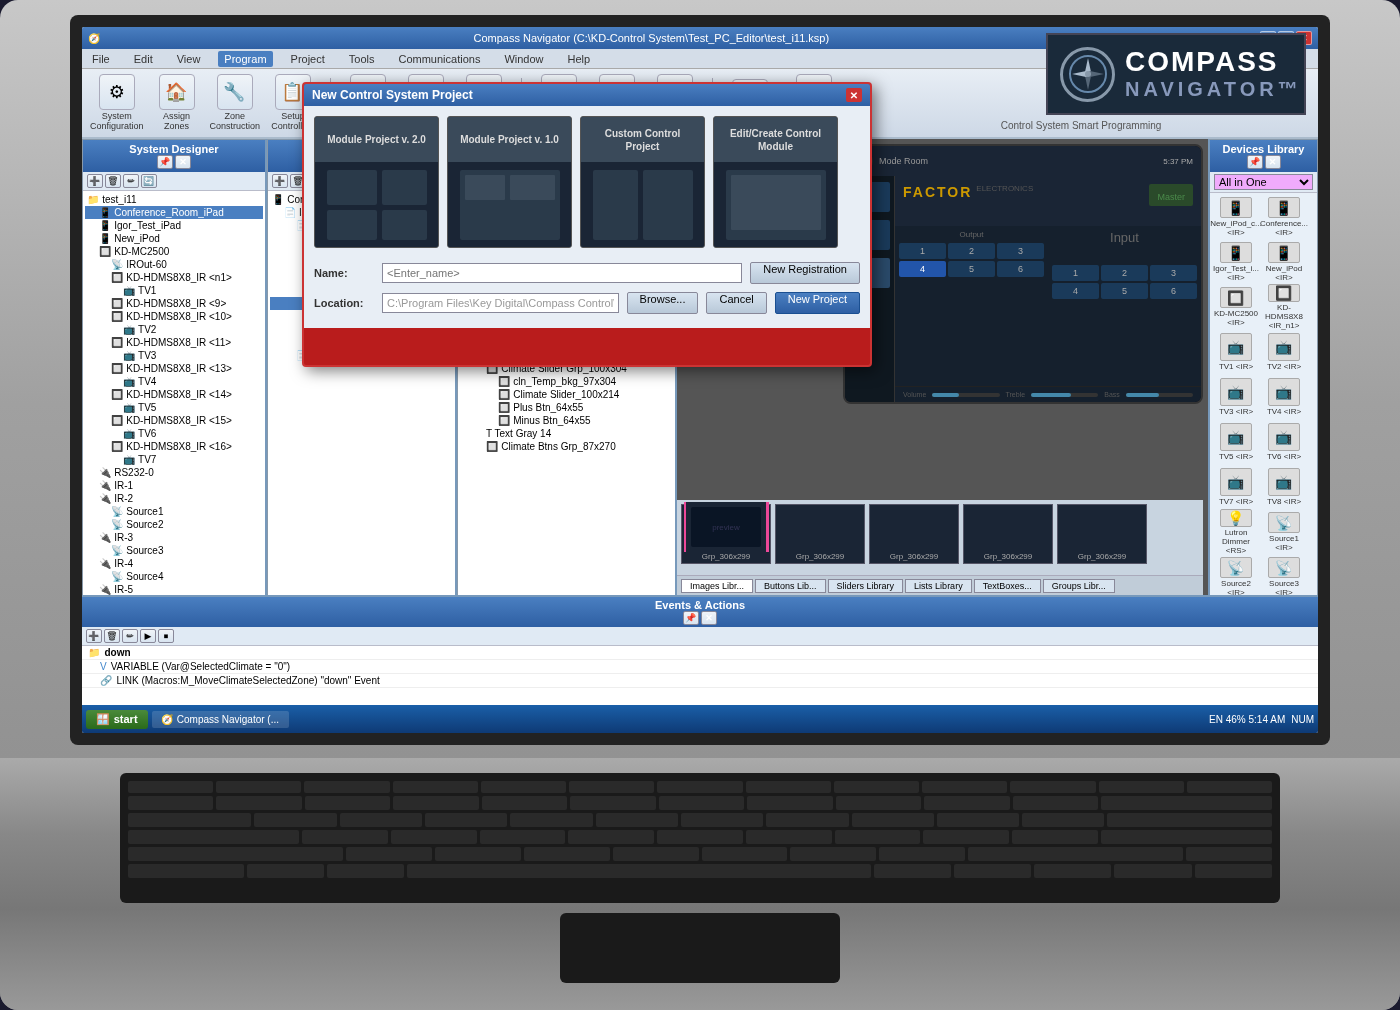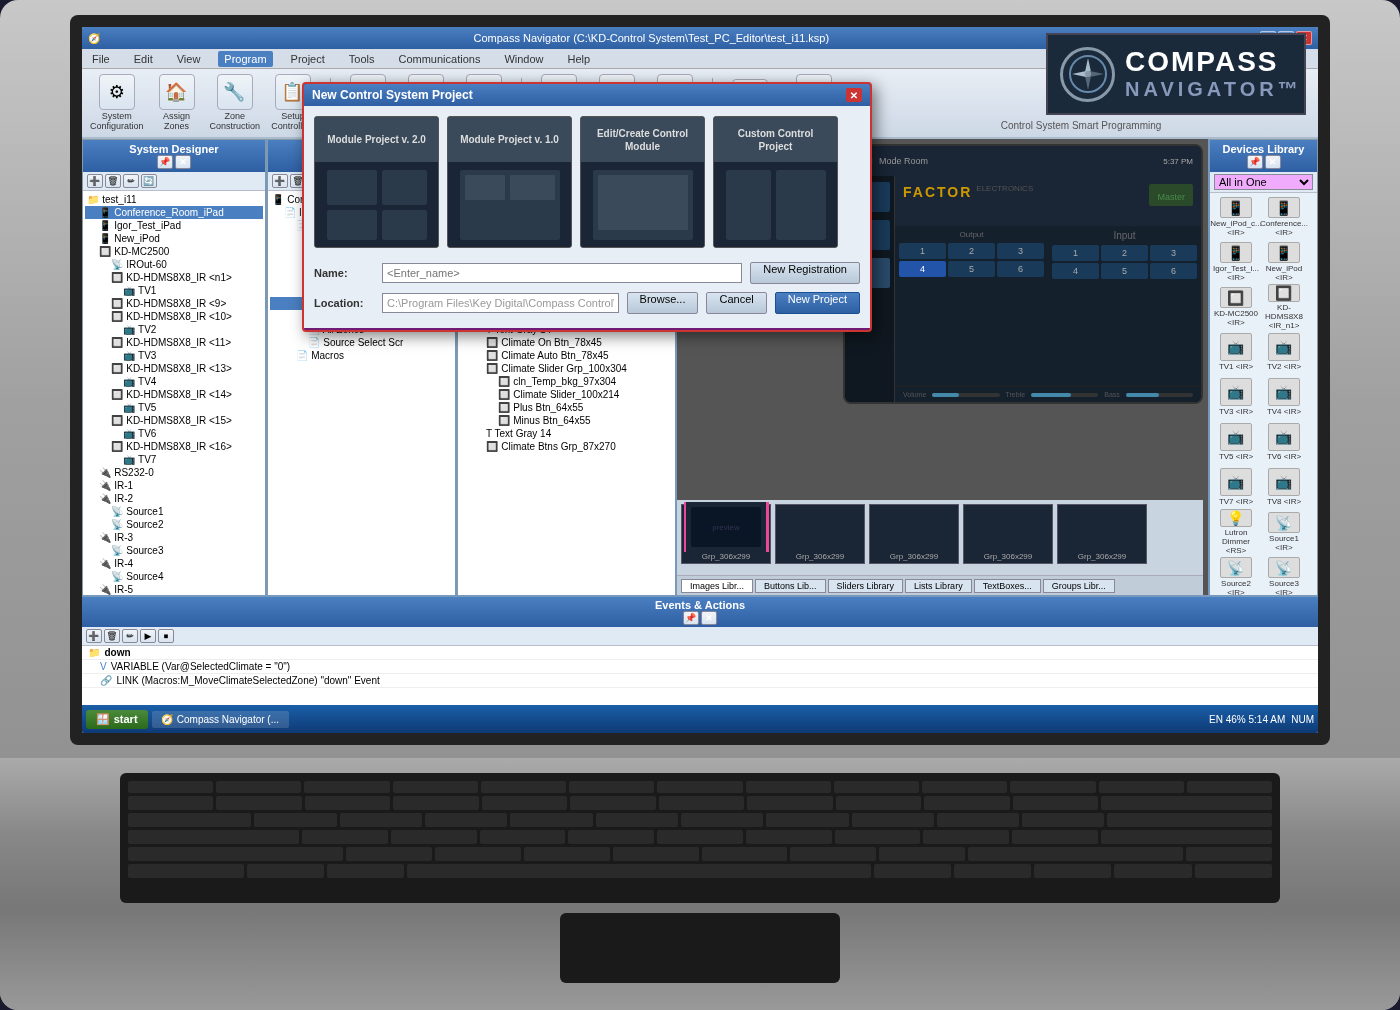--- a/index.html
+++ b/index.html
@@ -314,22 +314,22 @@
       letter-spacing: 4px;
       margin-top: 2px;
     }
 
     
     .dialog-overlay {
       position: absolute;
       top: 55px;
       left: 220px;
       width: 570px;
-      height: 250px;
-      background: #701a75;
+      height: 285px;
+      background: #b91c1c;
       border: 2px solid #cc3333;
       border-radius: 4px;
       box-shadow: 4px 4px 15px rgba(0,0,0,0.5);
       z-index: 200;
       overflow: hidden;
     }
 
     .dialog-titlebar {
       background: linear-gradient(180deg, #4a7fc1, #2e5fa3);
       color: white;
@@ -927,21 +927,21 @@
                       <div style="display:grid;grid-template-columns:repeat(3,1fr);gap:2px;">
                         <div style="background:#1a3a5a;color:#aaa;font-size:9px;text-align:center;padding:3px;border-radius:2px;">1</div>
                         <div style="background:#1a3a5a;color:#aaa;font-size:9px;text-align:center;padding:3px;border-radius:2px;">2</div>
                         <div style="background:#1a3a5a;color:#aaa;font-size:9px;text-align:center;padding:3px;border-radius:2px;">3</div>
                         <div style="background:#2255aa;color:white;font-size:9px;text-align:center;padding:3px;border-radius:2px;">4</div>
                         <div style="background:#1a3a5a;color:#aaa;font-size:9px;text-align:center;padding:3px;border-radius:2px;">5</div>
                         <div style="background:#1a3a5a;color:#aaa;font-size:9px;text-align:center;padding:3px;border-radius:2px;">6</div>
                       </div>
                     </div>
                     <div style="flex:1;padding:4px;">
-                      <div style="color:#666;font-size:10px;text-align:center;margin-bottom:4px;">Input</div>
+                      <div style="color:#666;font-size:13px;text-align:center;margin-bottom:20px;">Input</div>
                       <div style="display:grid;grid-template-columns:repeat(3,1fr);gap:2px;">
                         <div style="background:#1a3a5a;color:#aaa;font-size:9px;text-align:center;padding:3px;border-radius:2px;">1</div>
                         <div style="background:#1a3a5a;color:#aaa;font-size:9px;text-align:center;padding:3px;border-radius:2px;">2</div>
                         <div style="background:#1a3a5a;color:#aaa;font-size:9px;text-align:center;padding:3px;border-radius:2px;">3</div>
                         <div style="background:#1a3a5a;color:#aaa;font-size:9px;text-align:center;padding:3px;border-radius:2px;">4</div>
                         <div style="background:#1a3a5a;color:#aaa;font-size:9px;text-align:center;padding:3px;border-radius:2px;">5</div>
                         <div style="background:#1a3a5a;color:#aaa;font-size:9px;text-align:center;padding:3px;border-radius:2px;">6</div>
                       </div>
                     </div>
                   </div>
@@ -1191,36 +1191,36 @@
               <div class="dialog-card-preview">
                 <svg width="110" height="80">
                     <rect width="110" height="80" fill="#1a2535"></rect>
                     <rect x="5" y="5" width="100" height="70" fill="#2a3a4a" rx="2"></rect>
                     <rect x="10" y="10" width="40" height="25" fill="#3a4a5a" rx="1"></rect>
                     <rect x="55" y="10" width="45" height="25" fill="#3a4a5a" rx="1"></rect>
                   </svg>
               </div>
             </div>
             <div class="dialog-card">
+              <div class="dialog-card-header">Custom Control Project</div>
+              <div class="dialog-card-preview">
+                <svg width="110" height="80">
+                    <rect width="110" height="80" fill="#1a2535"></rect>
+                    <rect x="5" y="5" width="45" height="70" fill="#2a3a4a" rx="2"></rect>
+                    <rect x="55" y="5" width="50" height="70" fill="#2a3a4a" rx="2"></rect>
+                  </svg>
+              </div>
+            </div>
+            <div class="dialog-card">
               <div class="dialog-card-header">Edit/Create Control Module</div>
               <div class="dialog-card-preview">
                 <svg width="110" height="80">
                     <rect width="110" height="80" fill="#1a2535"></rect>
                     <rect x="5" y="5" width="100" height="70" fill="#2a3a4a" rx="2"></rect>
                     <rect x="10" y="10" width="90" height="55" fill="#3a4a5a" rx="1"></rect>
-                  </svg>
-              </div>
-            </div>
-            <div class="dialog-card">
-              <div class="dialog-card-header">Custom Control Project</div>
-              <div class="dialog-card-preview">
-                <svg width="110" height="80">
-                    <rect width="110" height="80" fill="#1a2535"></rect>
-                    <rect x="5" y="5" width="45" height="70" fill="#2a3a4a" rx="2"></rect>
-                    <rect x="55" y="5" width="50" height="70" fill="#2a3a4a" rx="2"></rect>
                   </svg>
               </div>
             </div>
           </div>
           <div class="dialog-footer">
             <span class="dialog-label">Name:</span>
             <input class="dialog-input" type="text" style="color: rgb(153, 153, 153);" placeholder="&lt;Enter_name&gt;">
             <div class="dialog-btn">New Registration</div>
           </div>
           <div class="dialog-footer">

